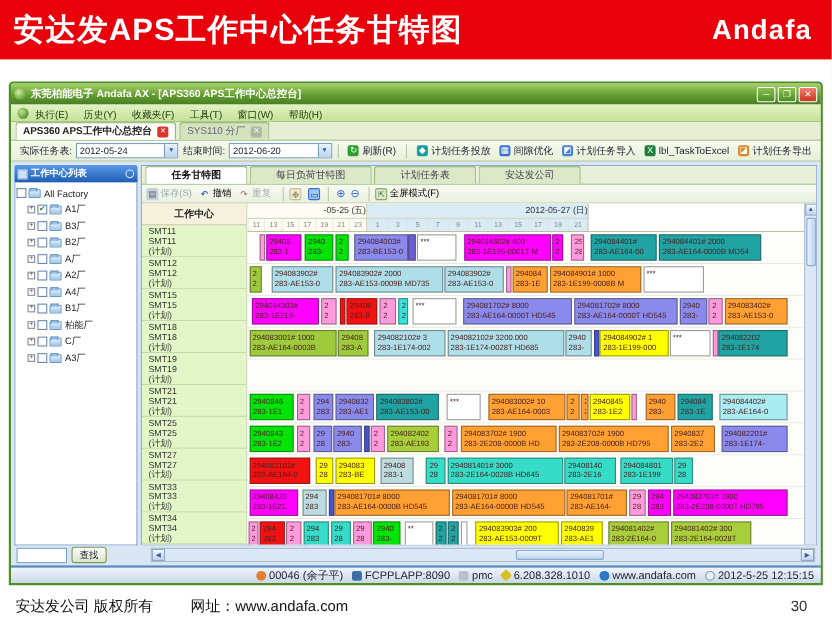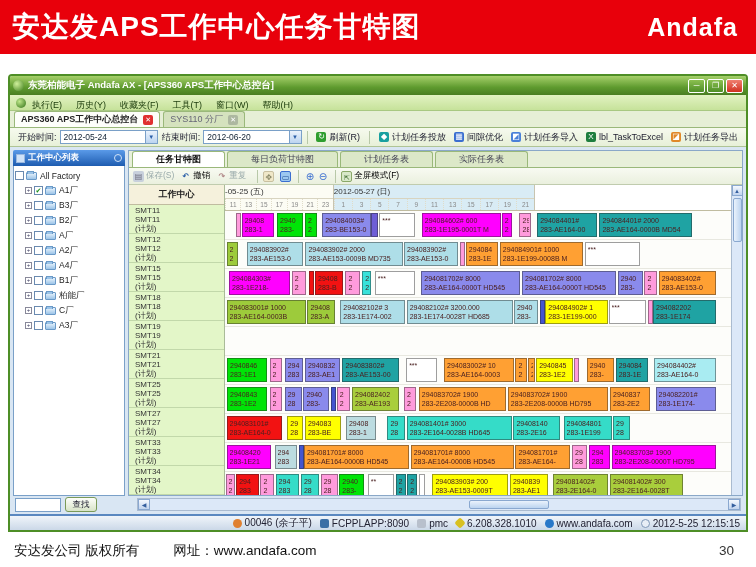--- a/index.html
+++ b/index.html
@@ -83,21 +83,21 @@
 
   
   .chart { flex:1; display:flex; overflow:hidden; position:relative; }
   .wc-col { width:96px; display:flex; flex-direction:column; border-right:1px solid #AABB99; }
   .wc-head { height:26px; background:#F5F1DC; border-bottom:1px solid #C0BCA0; font-size:9px; font-weight:bold; color:#222;
              display:flex; align-items:center; justify-content:center; }
   .wc-cell { height:29px; background:#E3F6C8; border-bottom:1px solid #C2D8AA; font-size:8px; color:#333; padding:1px 0 0 6px; line-height:9px; }
   .timeline { flex:1; position:relative; overflow:hidden; background:#fff; }
   .tl-header { height:26px; display:flex; border-bottom:1px solid #C0BCA0; }
   .day { border-right:1px solid #C8C4B0; display:flex; flex-direction:column; overflow:hidden; }
-  .day-label { height:13px; font-size:8px; color:#333; text-align:left; line-height:13px; white-space:nowrap; }
+  .day-label { height:13px; font-size:8px; color:#333; text-align:right; line-height:13px; white-space:nowrap; }
   .day-hours { height:13px; display:flex; border-top:1px solid #D8D4C0; }
   .day-hours span { flex:1; font-size:6.5px; color:#888; text-align:center; line-height:11px; border-left:1px dotted #E0DCC8; overflow:hidden; }
   .rows { position:absolute; left:0; right:0; top:26px; bottom:0; }
   .day-sep { position:absolute; top:0; bottom:0; width:0; border-left:1px solid #D0D0C6; z-index:0; }
   .grow { position:relative; height:29px; border-bottom:1px solid #E8E8E0; background:#FDFDFA; }
   .bar { position:absolute; top:2px; height:24px; border:1px solid rgba(40,40,40,.45); z-index:1;
          font-size:7px; line-height:9px; color:#4A2020; padding:2px 1px 0 2px; overflow:hidden; white-space:nowrap; }
   .bar div { white-space:nowrap; overflow:hidden; }
   .vscroll { width:11px; background:#DCE8F8; border-left:1px solid #AABBD0; display:flex; flex-direction:column; align-items:center; }
   .vs-btn { width:11px; height:11px; background:linear-gradient(#F4F8FE,#C2D4EE); border:1px solid #8AA8D0; font-size:6px; color:#345E9E; text-align:center; line-height:10px; }
@@ -155,21 +155,21 @@
           <span class="tab-close">✕</span>
         </span>
         <span class="tab inactive">
           <span>SYS110 分厂</span>
           <span class="tab-close">✕</span>
         </span>
       </span>
     </div>
 
   <div class="toolbar">
-    <span class="tb-label">开始时间:</span>
+    <span class="tb-label">实际任务表:</span>
     <span class="tb-field">
       <span class="val">2012-05-24</span>
       <span class="drop">▼</span>
     </span>
     <span class="tb-label">结束时间:</span>
     <span class="tb-field">
       <span class="val">2012-06-20</span>
       <span class="drop">▼</span>
     </span>
     <span class="tb-sep"></span>
@@ -288,21 +288,21 @@
               <span class="t-label">A3厂</span>
             </div>
           </div>
       </div>
 
       <div class="gantt-panel">
         <div class="gtabs" id="gantt-tabs">
             <span class="gtab active">任务甘特图</span>
             <span class="gtab inactive">每日负荷甘特图</span>
             <span class="gtab inactive">计划任务表</span>
-            <span class="gtab inactive">实际任务表</span>
+            <span class="gtab inactive">安达发公司</span>
           </div>
         <div class="gtoolbar">
           <span class="gt-item disabled">
               <span class="gt-ico ic-save">▤</span>
               <span>保存(S)</span>
             </span>
           <span class="gt-item">
               <span class="gt-ico ic-undo">↶</span>
               <span>撤销</span>
             </span>

